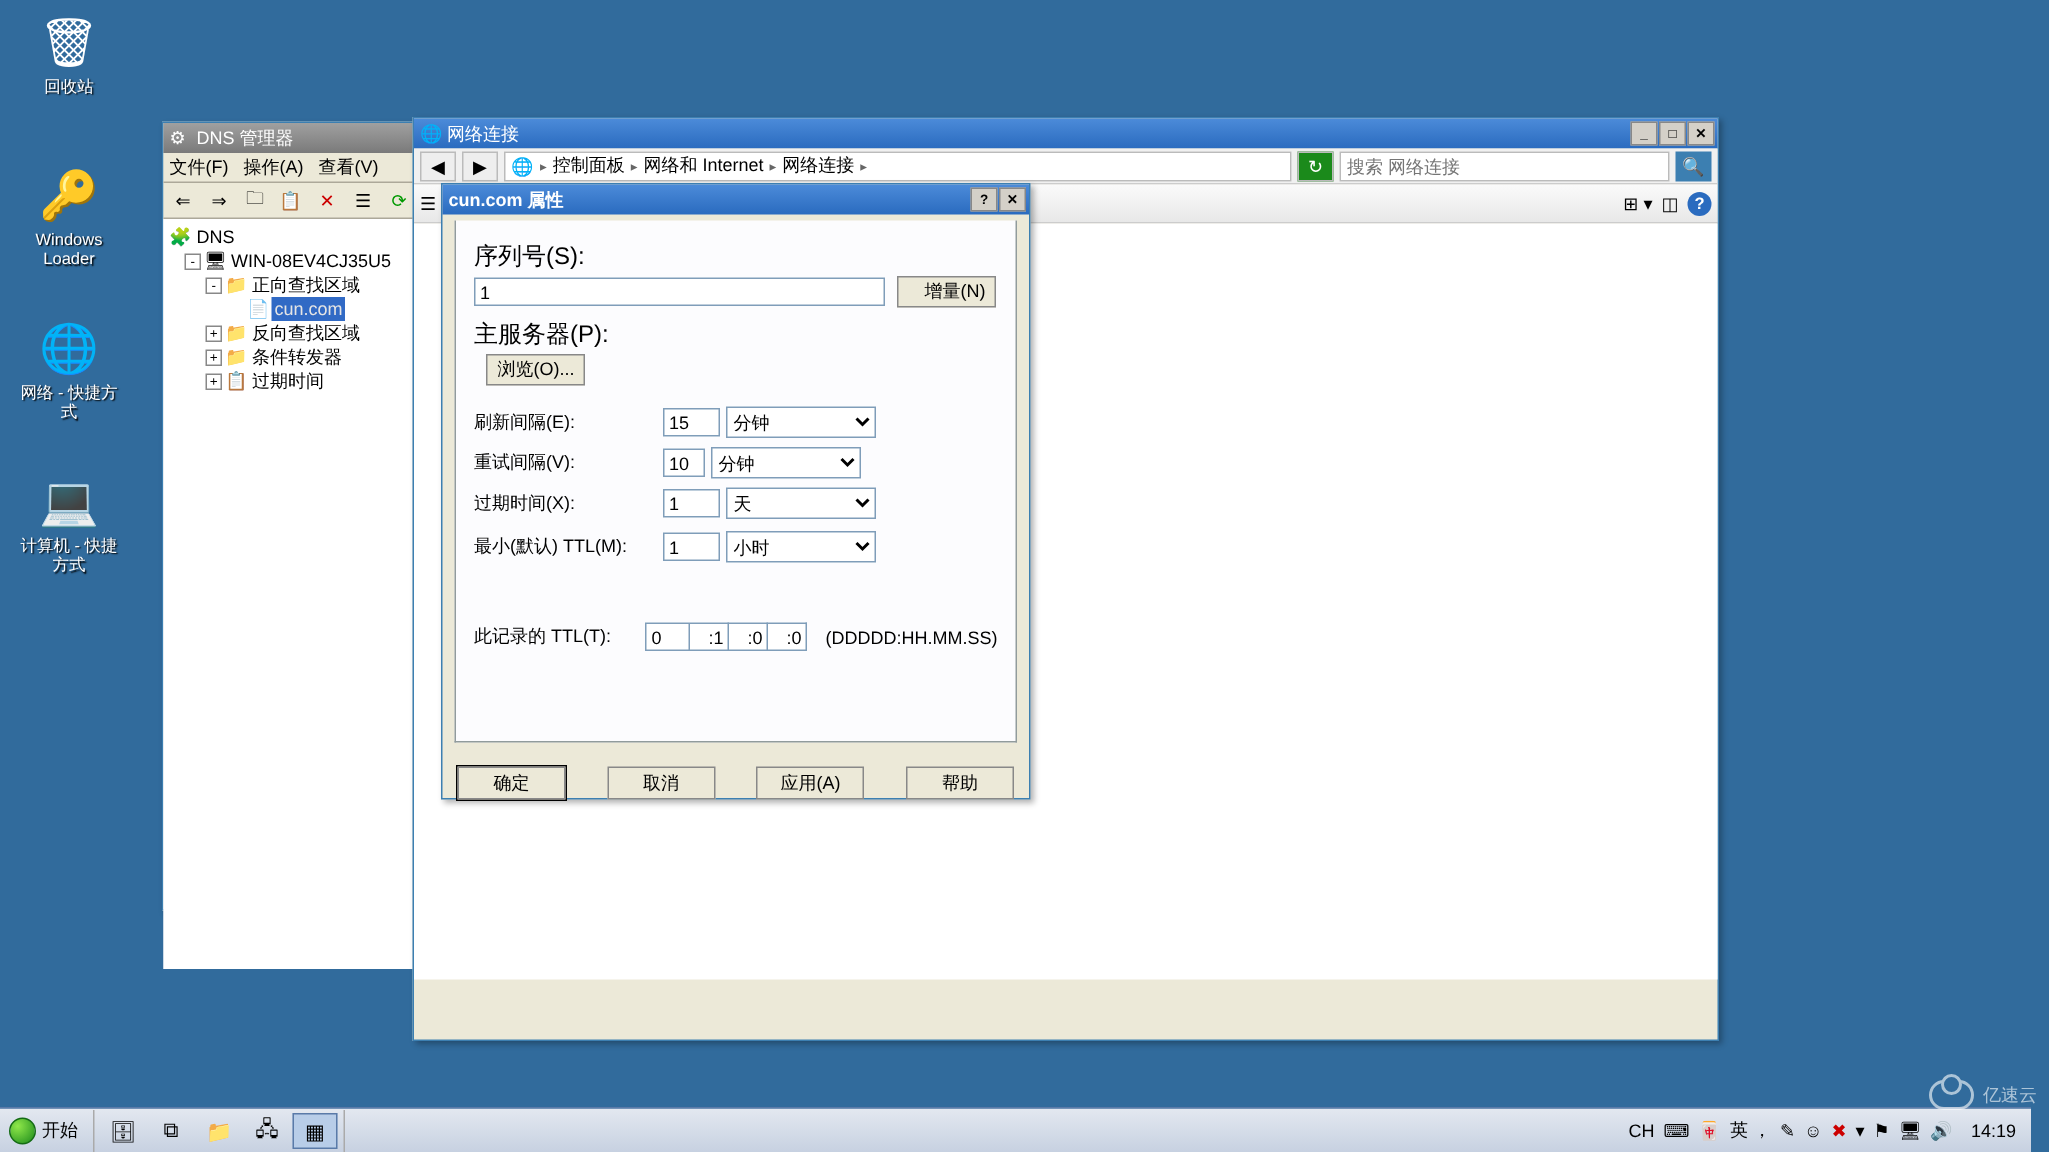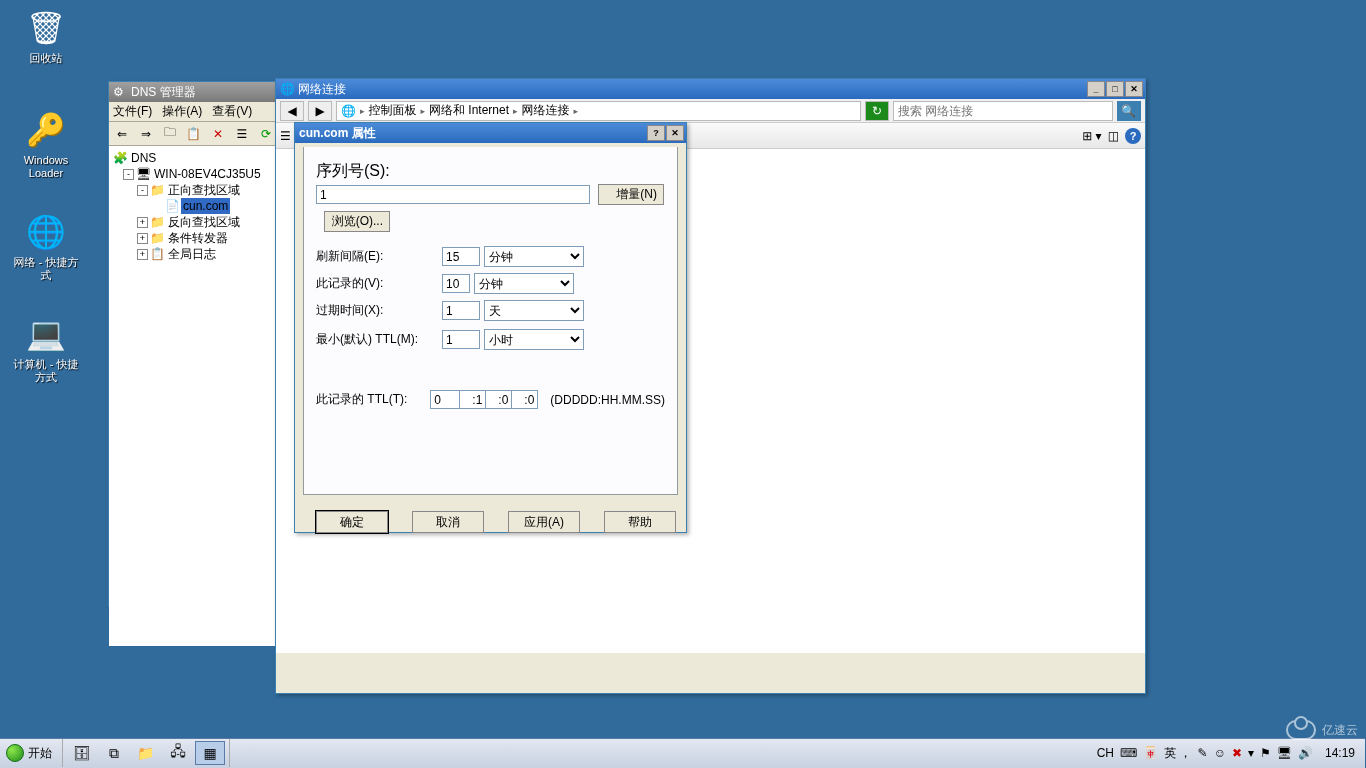--- a/index.html
+++ b/index.html
@@ -23,21 +23,21 @@
 .tbtn { width: 22px; height: 20px; display: flex; align-items: center; justify-content: center; border: 1px solid transparent; font-size: 12px; }
 .client { background: #fff; }
 
 
 #dnsmgr .client { height: 500px; display: flex; }
 .tree { width: 176px; border-right: 1px solid #aca899; padding: 4px; background: #fff; font-size: 12px; line-height: 16px; }
 .tree-row { display: flex; align-items: center; white-space: nowrap; }
 .tree-indent { display: inline-block; }
 .exp { width: 11px; height: 11px; border: 1px solid #888; display: inline-flex; align-items: center; justify-content: center; font-size: 9px; margin-right: 2px; line-height: 1; }
 .fico { width: 14px; margin-right: 2px; font-size: 12px; }
-.tree-row.sel .tlabel { background: #316AC5; color: #000000; }
+.tree-row.sel .tlabel { background: #316AC5; color: #e5e5e5; }
 .tlabel { padding: 0 2px; }
 
 
 #netconn { }
 #netconn .navbar { height: 24px; background: #F0F0F0; display: flex; align-items: center; padding: 0 4px; gap: 4px; border-bottom: 1px solid #ccc; }
 .navbtn { width: 24px; height: 20px; border: 1px solid #bbb; background: #eee; display: flex; align-items: center; justify-content: center; font-size: 12px; }
 .breadcrumb { flex: 1; border: 1px solid #bbb; background: #fff; height: 20px; display: flex; align-items: center; padding: 0 4px; font-size: 12px; gap: 4px; }
 .bsep { color: #666; font-size: 9px; }
 .searchbox { width: 220px; height: 20px; border: 1px solid #bbb; background: #fff; padding: 0 4px; display: flex; align-items: center; }
 .searchbtn { width: 24px; height: 20px; background: #3C7FB1; color: #fff; display: flex; align-items: center; justify-content: center; }
@@ -49,26 +49,26 @@
 #props .body { padding: 4px 8px 8px; }
 .tabs { display: flex; border-bottom: 1px solid #919B9C; }
 .tab { padding: 3px 8px 2px; background: #ECE9D8; border: 1px solid #919B9C; border-bottom: none; margin-right: -1px; font-size: 12px; position: relative; }
 .tab.active { background: #FCFCFE; border-bottom: 1px solid #FCFCFE; margin-bottom: -1px; z-index: 2; }
 .tabpage { background: #FCFCFE; border: 1px solid #919B9C; border-top: none; padding: 14px 12px 12px; height: 348px; }
 .frow { display: flex; align-items: center; margin-bottom: 6px; }
 .flabel { font-size: 16px; margin-bottom: 2px; }
 .finput { border: 1px solid #7F9DB9; background: #fff; height: 19px; padding: 0 3px; font-size: 12px; }
 .fbtn { height: 21px; border: 1px solid #888; background: #ECE9D8; font-size: 12px; padding: 0 6px; text-align: right; }
 .dropdown { border: 1px solid #7F9DB9; background: #fff; height: 21px; font-size: 12px; }
-.dlgbtns { display: flex; justify-content: flex-end; gap: 24px; padding: 8px 10px 10px; }
+.dlgbtns { display: flex; justify-content: space-between; gap: 12px; padding: 8px 10px 10px; }
 .dlgbtn { width: 72px; height: 22px; border: 1px solid #888; background: #ECE9D8; font-size: 12px; }
 .dlgbtn.default { box-shadow: 0 0 0 1px #000; }
 
 
-.taskbar { position: absolute; left: 0; right: 1px; bottom: 0; height: 30px; background: linear-gradient(#E3E8F0,#C7D1E1); border-top: 1px solid #5A7AA8; display: flex; }
+.taskbar { position: absolute; left: 0; right: 12px; bottom: 0; height: 30px; background: linear-gradient(#E3E8F0,#C7D1E1); border-top: 1px solid #5A7AA8; display: flex; align-items: center; }
 .startbtn { height: 28px; padding: 0 10px 0 6px; display: flex; align-items: center; gap: 4px; border-right: 1px solid #aaa; font-size: 12px; }
 .startorb { width: 18px; height: 18px; border-radius: 9px; background: radial-gradient(circle at 30% 30%, #8FE84A, #1B8A1B); border: 1px solid #146B14; }
 .qlaunch { display: flex; align-items: center; gap: 2px; padding: 0 4px; border-right: 1px solid #aaa; height: 28px; }
 .qlbtn { width: 30px; height: 24px; border: 1px solid transparent; display: flex; align-items: center; justify-content: center; font-size: 14px; }
 .qlbtn.active { background: #B8CDE8; border: 1px solid #5A7AA8; }
 .tray { margin-left: auto; display: flex; align-items: center; gap: 6px; padding: 0 4px; height: 28px; font-size: 11px; }
 .clock { text-align: center; line-height: 12px; font-size: 11px; padding: 0 6px; }
 
 
 .wmark { position: absolute; right: 8px; bottom: 28px; opacity: 0.6; color: #fff; display: flex; align-items: center; gap: 6px; font-size: 18px; font-weight: 300; }
@@ -151,21 +151,21 @@
       <div class="tree-row">
           <span class="tree-indent" style="width:24px"></span>
           <span class="exp">+</span>
           <span class="fico">📁</span>
           <span class="tlabel">条件转发器</span>
         </div>
       <div class="tree-row">
           <span class="tree-indent" style="width:24px"></span>
           <span class="exp">+</span>
           <span class="fico">📋</span>
-          <span class="tlabel">全局日志</span>
+          <span class="tlabel">过期时间</span>
         </div>
     </div>
   </div>
 </div>
 
 <div id="netconn" class="win" style="top:78px;left:275px;width:871px;height:616px">
   <div class="titlebar">
     <span class="ticon">🌐</span>
     <span class="ttxt">网络连接</span>
     <div class="winbtn">_</div>
@@ -207,33 +207,34 @@
     <div class="winbtn">✕</div>
   </div>
   <div class="body">
     <div class="tabpage">
       <div class="flabel">序列号(S):</div>
       <div class="frow">
         <input class="finput" style="width: 274px;" value="1">
         <button class="fbtn" style="margin-left:8px;width:66px">增量(N)</button>
       </div>
 
+      <div class="flabel" style="margin-top:8px">主服务器(P):</div>
 
       <div class="frow">
         <button class="fbtn" style="margin-left:8px;width:66px">浏览(O)...</button>
       </div>
 
       <div style="margin-top:14px">
         <div class="frow">
           <span style="width:126px">刷新间隔(E):</span>
           <input class="finput" style="width: 38px;" value="15">
           <select class="dropdown" style="width:100px;margin-left:4px"><option>分钟</option></select>
         </div>
         <div class="frow">
-          <span style="width:126px">此记录的(V):</span>
+          <span style="width:126px">重试间隔(V):</span>
           <input class="finput" style="width: 28px;" value="10">
           <select class="dropdown" style="width:100px;margin-left:4px"><option>分钟</option></select>
         </div>
         <div class="frow">
           <span style="width:126px">过期时间(X):</span>
           <input class="finput" style="width: 38px;" value="1">
           <select class="dropdown" style="width:100px;margin-left:4px"><option>天</option></select>
         </div>
         <div class="frow" style="margin-top:8px">
           <span style="width:126px">最小(默认) TTL(M):</span>

